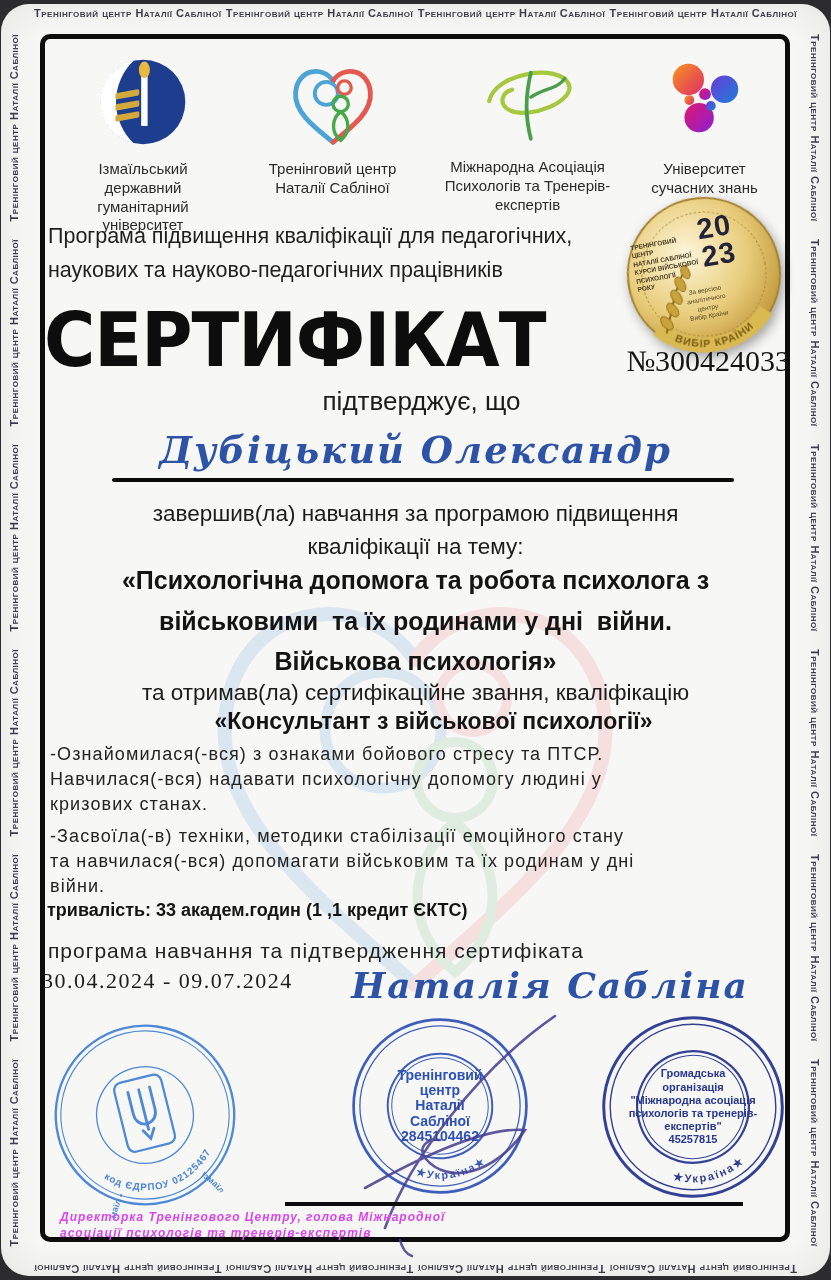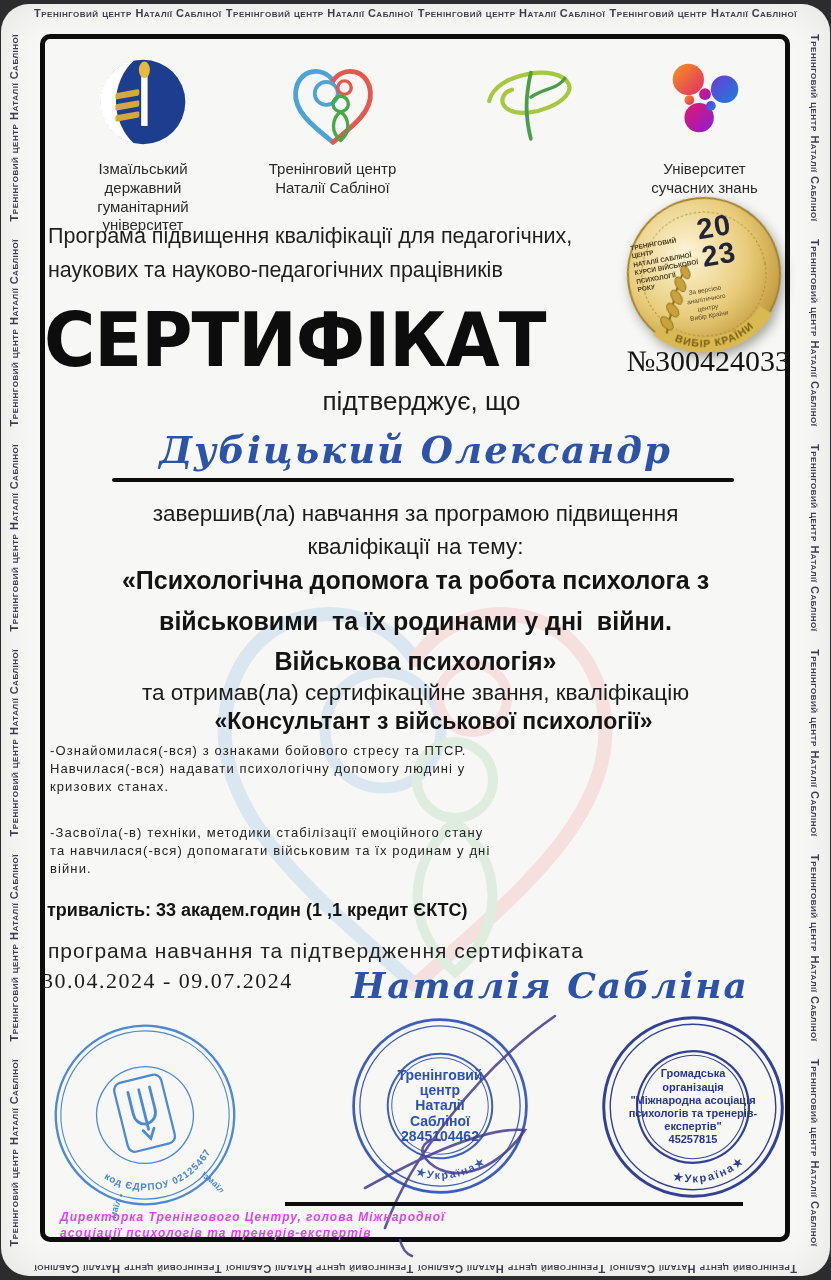--- a/index.html
+++ b/index.html
@@ -54,21 +54,21 @@
     position:absolute;left:0;right:0;top:428px;text-align:center;
     font-family:"DejaVu Serif",serif;font-style:italic;font-weight:700;
     font-size:37px;letter-spacing:2px;color:#2d53a6;
   }
   .name-rule{position:absolute;left:112px;top:478px;width:622px;height:4px;background:#0c0c0c;border-radius:2px;}
   
   .completed{position:absolute;left:0;right:0;top:498px;text-align:center;font-size:22.5px;line-height:1.45;color:#1c1c1c;white-space:pre-line;}
   .topic{position:absolute;left:0;right:0;top:560px;text-align:center;font-size:25px;font-weight:700;line-height:1.62;color:#141414;white-space:pre-wrap;}
   .received{position:absolute;left:0;right:0;top:680px;text-align:center;font-size:22.5px;color:#1c1c1c;}
   .qualification{position:absolute;left:0;right:0;top:708px;text-align:center;font-size:23px;font-weight:700;color:#141414;margin-left:36px;}
-  .outcome{position:absolute;left:50px;right:46px;font-size:13px;line-height:1.4;letter-spacing:1.1px;color:#242424;white-space:pre-wrap;}
+  .outcome{position:absolute;left:50px;right:46px;font-size:18px;line-height:1.4;letter-spacing:1.1px;color:#242424;white-space:pre-wrap;}
   .outcome1{top:742px;} .outcome2{top:824px;}
   .duration{position:absolute;left:47px;top:900px;font-size:18px;font-weight:700;color:#141414;}
   .program-confirmation{position:absolute;left:48px;top:939px;font-size:21px;letter-spacing:1px;color:#232323;}
   .dates{position:absolute;left:42px;top:968px;font-family:"Liberation Serif",serif;font-size:22px;letter-spacing:1.5px;color:#1c1c1c;}
   .sig-name{
     position:absolute;left:350px;top:964px;width:400px;text-align:center;
     font-family:"DejaVu Serif",serif;font-style:italic;font-weight:700;
     font-size:36px;letter-spacing:2px;color:#2d53a6;
   }
   
@@ -174,20 +174,22 @@
   <div class="logo-caption">Тренінговий центр
 Наталії Сабліної</div>
 </div>
 
 <div class="logo-block" style="left:430px;width:195px;">
   <svg width="104" height="90" viewBox="0 0 110 92">
     <path d="M14,46 C20,16 88,6 98,28 C106,46 56,66 36,56 C24,50 26,38 38,34" fill="none" stroke="#a6c83e" stroke-width="4.5" stroke-linecap="round"></path>
     <path d="M58,16 C52,42 52,62 58,86" fill="none" stroke="#4a9e49" stroke-width="4" stroke-linecap="round"></path>
     <path d="M58,42 C72,32 86,34 94,22" fill="none" stroke="#4a9e49" stroke-width="3.5" stroke-linecap="round"></path>
   </svg>
+  <div class="logo-caption">Міжнародна Асоціація
+Психологів та Тренерів-експертів</div>
 </div>
 
 <div class="logo-block" style="left:632px;width:145px;">
   <svg width="90" height="92" viewBox="0 0 92 92">
     <defs>
       <linearGradient id="g-or" x1="0" y1="0" x2="1" y2="1">
         <stop offset="0" stop-color="#f7941d"></stop>
           <stop offset="1" stop-color="#e02b6a"></stop>
       </linearGradient>
       <linearGradient id="g-bl" x1="0" y1="0" x2="1" y2="1">

